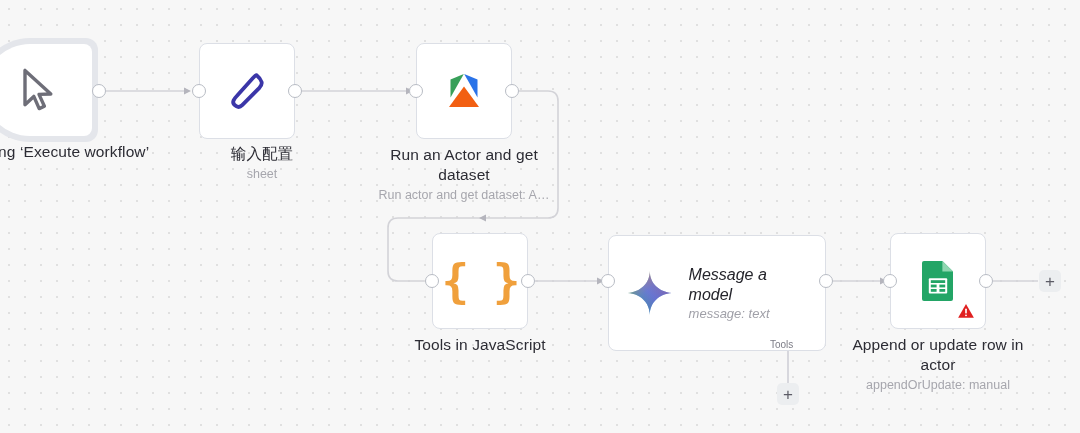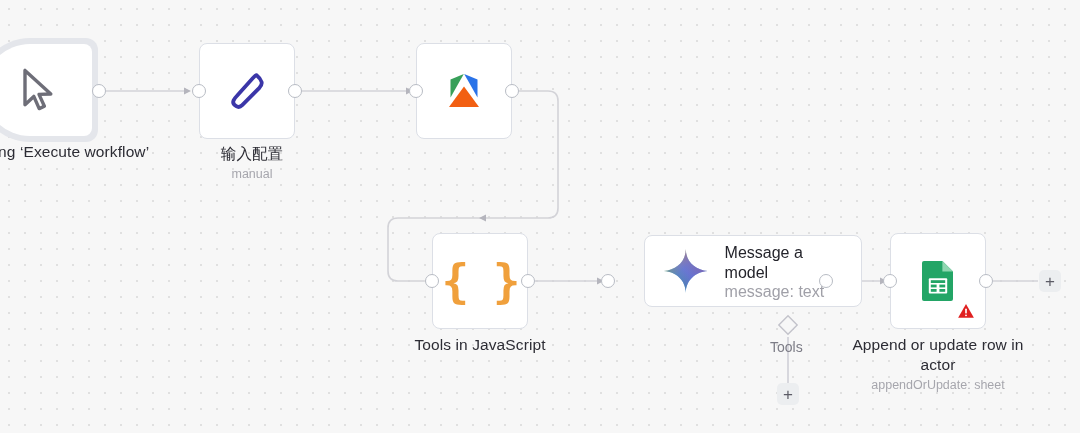--- a/index.html
+++ b/index.html
@@ -97,21 +97,21 @@
     line-height: 16px;
     color: #a6a6ad;
     margin-top: 2px;
   }
   .inline-title {
     font-size: 16px;
     line-height: 20px;
     color: #24242b;
   }
   .inline-sub {
-    font-size: 16px;
+    font-size: 13px;
     line-height: 17px;
     color: #a0a0a8;
     margin-top: 0;
   }
 
   
   .port {
     position: absolute;
     width: 14px; height: 14px;
     background: #ffffff;
@@ -130,21 +130,21 @@
     align-items: center;
     justify-content: center;
     color: #5c5c66;
     font-size: 17px;
     line-height: 1;
     font-weight: 300;
   }
 
   .tools-label {
     position: absolute;
-    font-size: 14px;
+    font-size: 10px;
     color: #7c7c86;
     white-space: nowrap;
   }
 
   
   .icon-48 { width: 48px; height: 48px; display:block; }
   .icon-52 { width: 52px; height: 52px; display:block; }
   .warn {
     position: absolute;
     right: 10px;
@@ -219,45 +219,49 @@
 
   <div class="node square" style="left:199px; top:43px;">
     <svg class="icon-48" viewBox="0 0 24 24">
       <path d="M16.8 4.1 C18.3 5.3 18.9 6.2 19.3 7.5 C19.6 8.6 19.1 9.4 18.2 10.4
                L9.6 19.1 C8.7 20.0 7.6 20.2 6.6 19.6 C5.4 18.9 4.8 17.8 5.3 16.7
                C5.6 16.0 6.1 15.3 6.9 14.5 L15.2 5.3 C15.8 4.6 16.3 4.0 16.8 4.1 Z" fill="none" stroke="#3b36a8" stroke-width="1.9" stroke-linejoin="round"></path>
     </svg>
   </div>
   <div class="port" style="left:192px; top:84px;"></div>
   <div class="port" style="left:288px; top:84px;"></div>
-  <div class="label-block" style="left:162px; top:144px; width:180px;text-align:center;">
+  <div class="label-block" style="left:172px; top:144px; width:180px;text-align:center;">
     <div class="node-title">输入配置</div>
-    <div class="node-sub">manual</div>
+    <div class="node-sub">sheet</div>
   </div>
 
   <div class="node square" style="left:416px; top:43px;">
     <svg class="icon-52" viewBox="0 0 52 52">
       <path d="M25.8 9 L12.5 32.5 L12.5 14.5 Z" fill="#38a05a"></path>
       <path d="M26.2 9 L39.5 32.5 L39.5 14.5 Z" fill="#2a73e8"></path>
       <path d="M26 21.5 L41 42 L11 42 Z" fill="#f25f12"></path>
     </svg>
   </div>
   <div class="port" style="left:409px; top:84px;"></div>
   <div class="port" style="left:505px; top:84px;"></div>
+  <div class="label-block" style="left:364px; top:145px; width:200px;">
+    <div class="node-title">Run an Actor and get dataset</div>
+    <div class="node-sub">Run actor and get dataset: A…</div>
+  </div>
 
   <div class="node square" style="left:432px; top:233px;">
     <span class="brace">{&nbsp;}</span>
   </div>
   <div class="port" style="left:425px; top:274px;"></div>
   <div class="port" style="left:521px; top:274px;"></div>
   <div class="label-block" style="left:390px; top:335px; width:180px;">
     <div class="node-title">Tools in JavaScript</div>
   </div>
 
-  <div class="node-wide" style="left:644px; top:235px; width:218px; height:72px;">
+  <div class="node-wide" style="left:608px; top:235px; width:218px; height:116px;font-style:italic;">
     <svg class="icon-52" viewBox="0 0 52 52">
       <path d="M26 3 C26 16 36 25 49 26 C36 27 26 36 26 49 C26 36 16 27 3 26 C16 25 26 16 26 3 Z" fill="url(#gemGrad1)"></path>
       <path d="M26 3 C26 16 36 25 49 26 C36 27 26 36 26 49 C26 36 16 27 3 26 C16 25 26 16 26 3 Z" fill="url(#gemGrad2)" opacity="0.55"></path>
     </svg>
     <div>
       <div class="inline-title">Message a model</div>
       <div class="inline-sub">message: text</div>
     </div>
   </div>
   <div class="port" style="left:601px; top:274px;"></div>
@@ -279,18 +283,18 @@
     <svg class="warn" viewBox="0 0 24 24">
       <path d="M12 2.5 L22.5 21 H1.5 Z" fill="#e02020"></path>
       <rect x="10.9" y="8.5" width="2.2" height="7" rx="1.1" fill="#ffffff"></rect>
       <circle cx="12" cy="17.8" r="1.25" fill="#ffffff"></circle>
     </svg>
   </div>
   <div class="port" style="left:883px; top:274px;"></div>
   <div class="port" style="left:979px; top:274px;"></div>
   <div class="label-block" style="left:838px; top:335px; width:200px;">
     <div class="node-title">Append or update row in actor</div>
-    <div class="node-sub">appendOrUpdate: sheet</div>
+    <div class="node-sub">appendOrUpdate: manual</div>
   </div>
 
   <div class="plus-btn" style="left:1039px; top:270px;">+</div>
 
 </div>
 
 </body></html>

